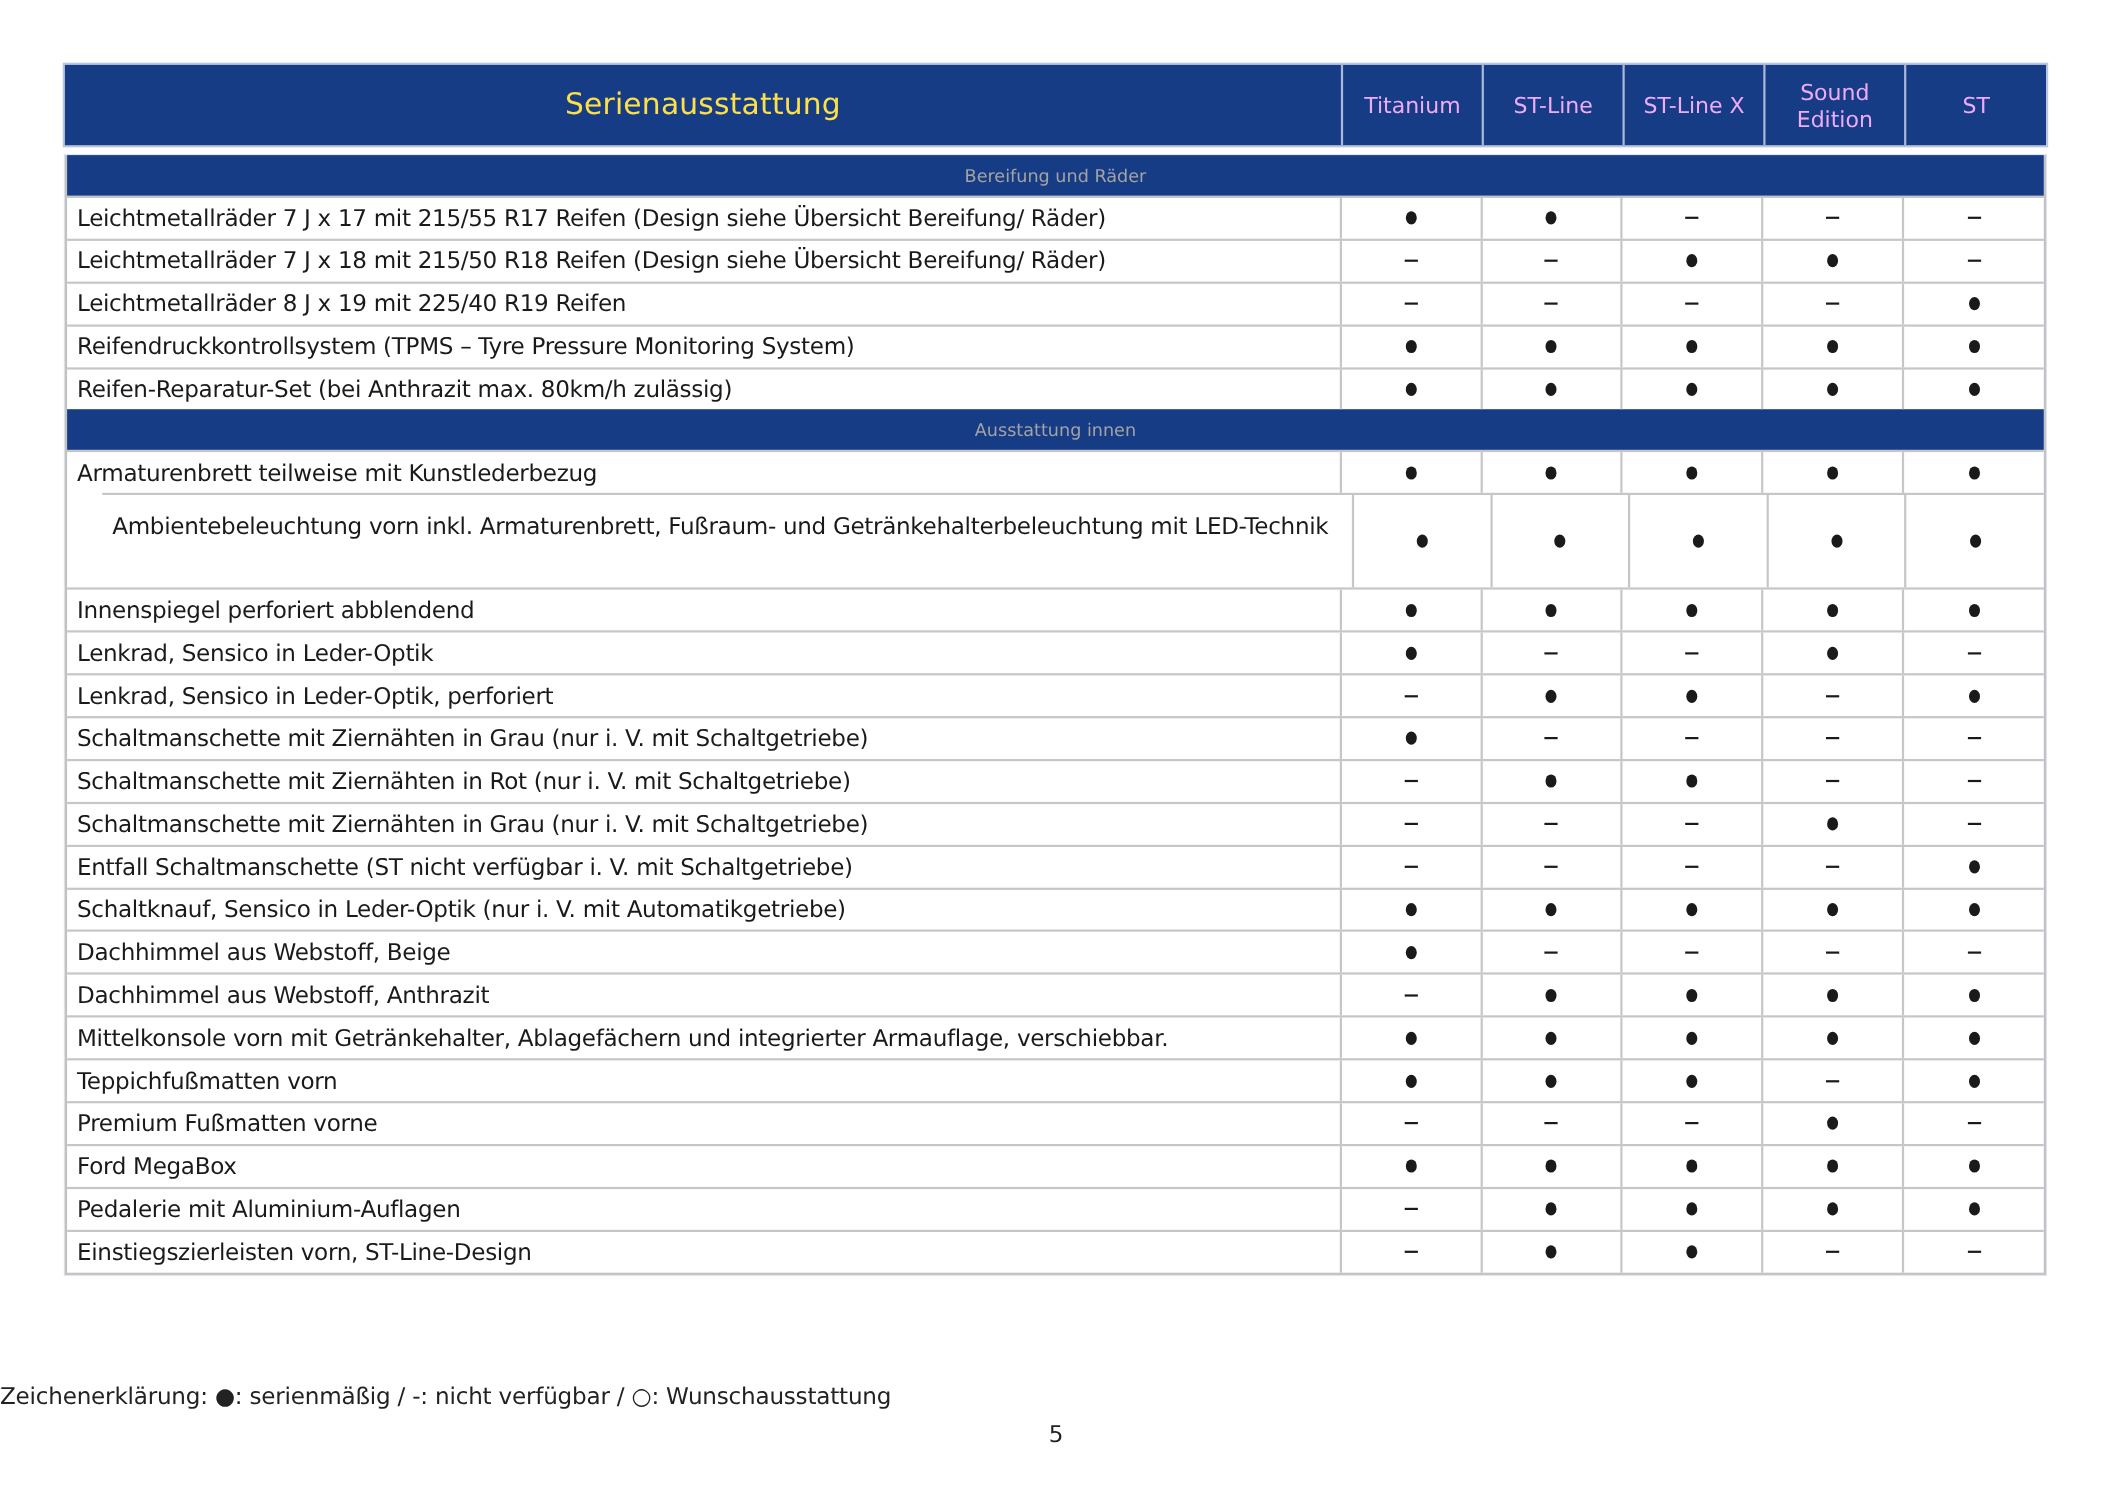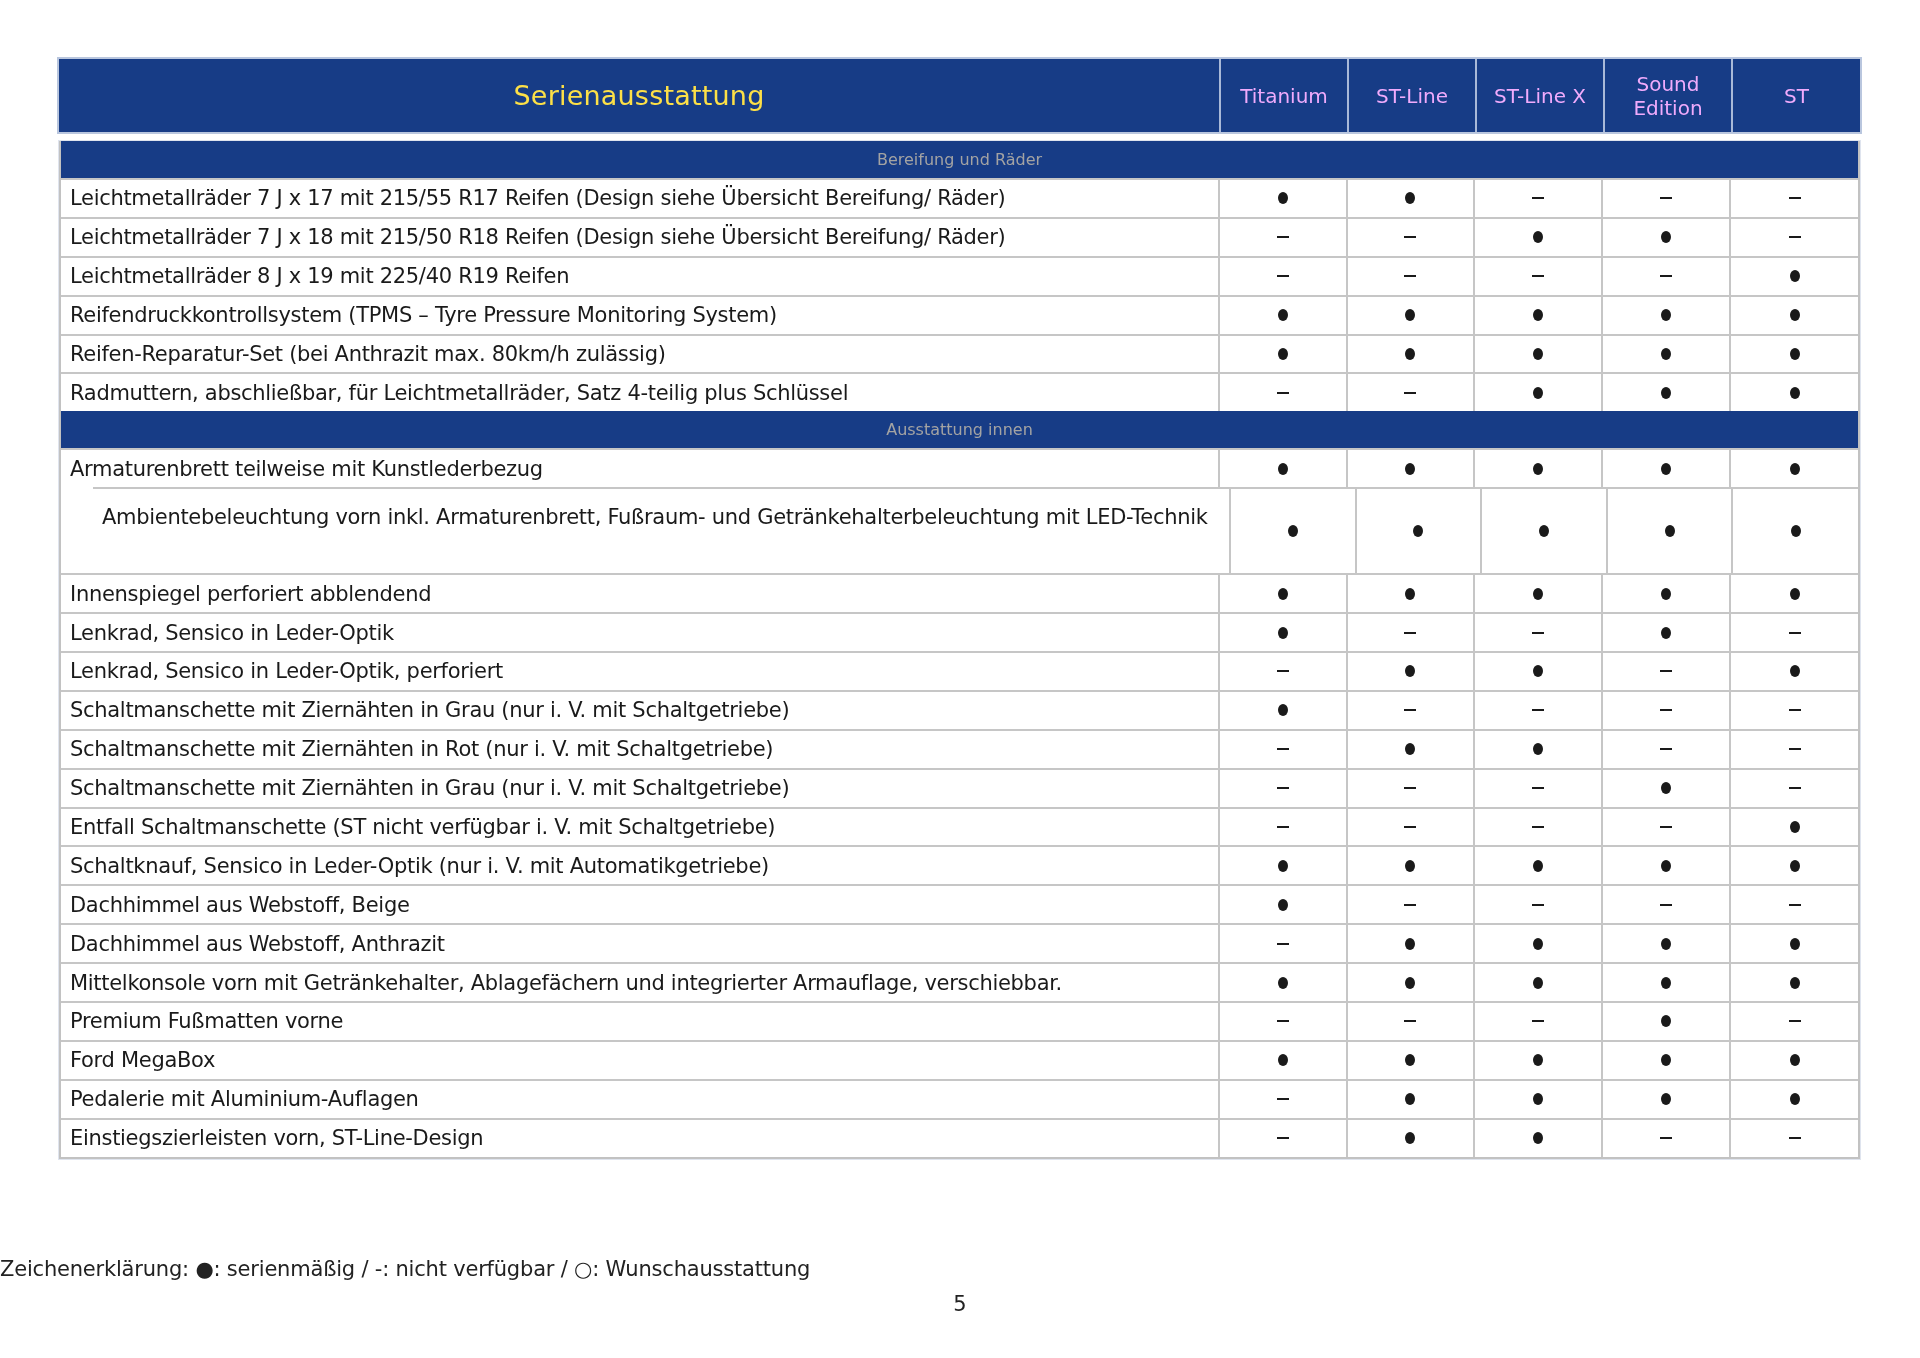--- a/index.html
+++ b/index.html
@@ -162,38 +162,20 @@
         <div class="val">
           <span class="dot" title="●"></span>
         </div>
         <div class="val">
           <span class="dot" title="●"></span>
         </div>
         <div class="val">
           <span class="dot" title="●"></span>
         </div>
       </div>
-      <div class="row">
-        <div class="label">Radmuttern, abschließbar, für Leichtmetallräder, Satz 4-teilig plus Schlüssel</div>
-        <div class="val">
-          <span class="dash" title="–"></span>
-        </div>
-        <div class="val">
-          <span class="dash" title="–"></span>
-        </div>
-        <div class="val">
-          <span class="dot" title="●"></span>
-        </div>
-        <div class="val">
-          <span class="dot" title="●"></span>
-        </div>
-        <div class="val">
-          <span class="dot" title="●"></span>
-        </div>
-      </div>
       <div class="band">Ausstattung innen</div>
       <div class="row">
         <div class="label">Armaturenbrett teilweise mit Kunstlederbezug</div>
         <div class="val">
           <span class="dot" title="●"></span>
         </div>
         <div class="val">
           <span class="dot" title="●"></span>
         </div>
         <div class="val">
@@ -410,20 +392,38 @@
           <span class="dot" title="●"></span>
         </div>
         <div class="val">
           <span class="dot" title="●"></span>
         </div>
         <div class="val">
           <span class="dot" title="●"></span>
         </div>
         <div class="val">
           <span class="dot" title="●"></span>
+        </div>
+        <div class="val">
+          <span class="dot" title="●"></span>
+        </div>
+      </div>
+      <div class="row">
+        <div class="label">Teppichfußmatten vorn</div>
+        <div class="val">
+          <span class="dot" title="●"></span>
+        </div>
+        <div class="val">
+          <span class="dot" title="●"></span>
+        </div>
+        <div class="val">
+          <span class="dot" title="●"></span>
+        </div>
+        <div class="val">
+          <span class="dash" title="–"></span>
         </div>
         <div class="val">
           <span class="dot" title="●"></span>
         </div>
       </div>
       <div class="row">
         <div class="label">Premium Fußmatten vorne</div>
         <div class="val">
           <span class="dash" title="–"></span>
         </div>

